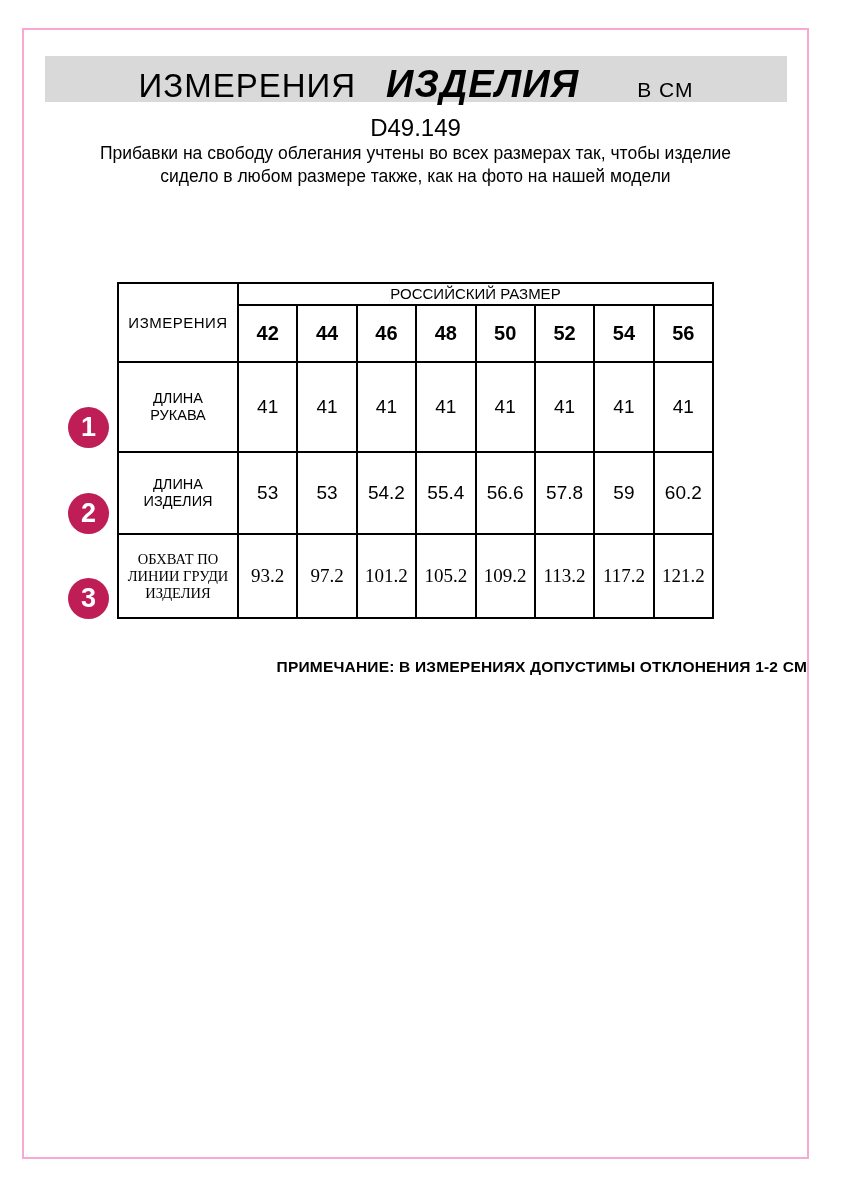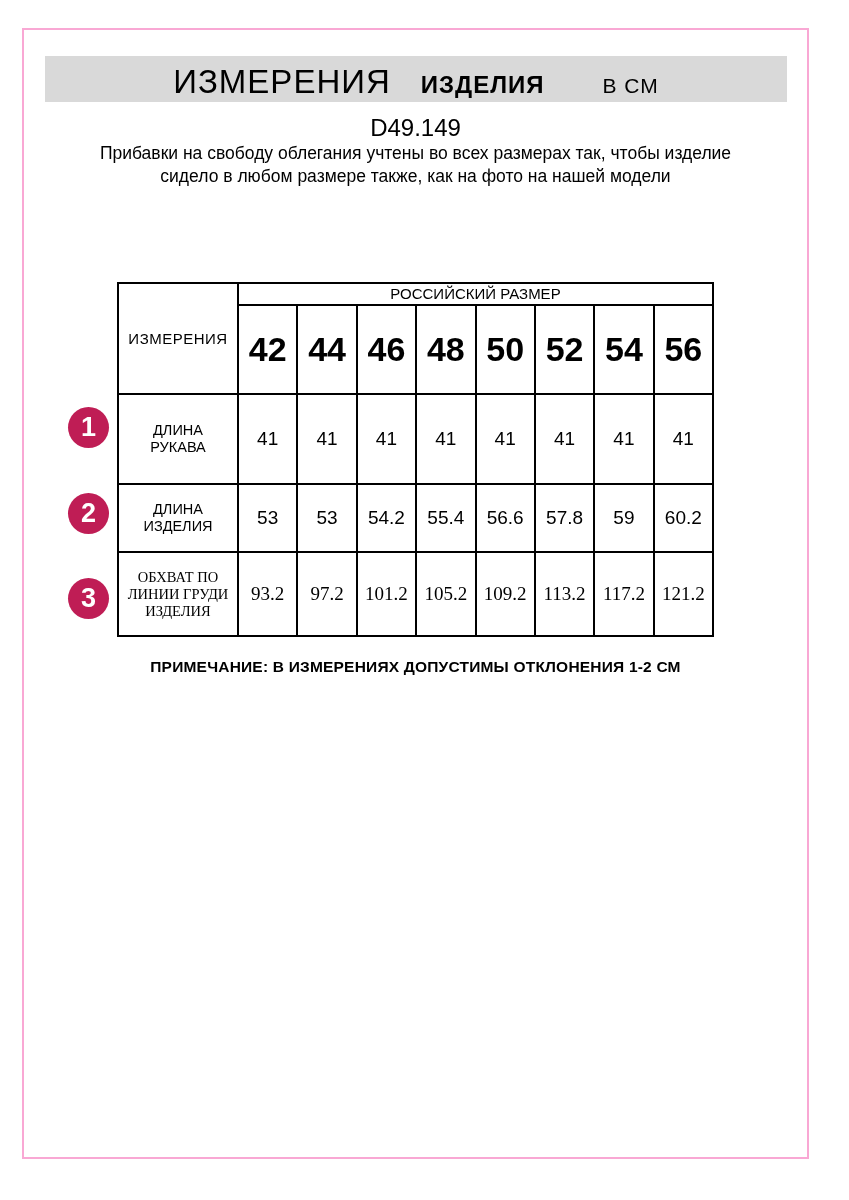--- a/index.html
+++ b/index.html
@@ -26,24 +26,25 @@
     align-items: baseline;
     justify-content: center;
     padding-top: 7px;
   }
   .banner .t-main {
     font-size: 33px;
     font-weight: 400;
     letter-spacing: 1px;
   }
   .banner .t-bold {
-    font-size: 24px;
+    font-size: 38px;
     font-weight: 700;
     letter-spacing: 1px;
     margin-left: 30px;
+    font-style: italic;
   }
   .banner .t-unit {
     font-size: 21px;
     font-weight: 400;
     letter-spacing: 1px;
     margin-left: 58px;
   }
   .model {
     position: absolute;
     left: 0; top: 84px;
@@ -73,29 +74,29 @@
     border: 2px solid #000;
     text-align: center;
     vertical-align: middle;
     overflow: hidden;
   }
   td.corner {
     font-size: 16px;
     letter-spacing: 0.5px;
   }
   tr.r-group td { height: 20px; font-size: 15px; padding: 1px 0 2px 0; }
-  tr.r-sizes td { height: 89px; font-size: 34px; font-weight: 700; }
+  tr.r-sizes td { height: 57px; font-size: 20px; font-weight: 700; }
   tr.r-data td { font-size: 19px; }
   tr.r-data td.label {
     font-size: 14.5px;
     padding: 2px 6px;
     line-height: 17px;
   }
   tr.row-1 td { height: 90px; }
-  tr.row-2 td { height: 68px; }
+  tr.row-2 td { height: 82px; }
   tr.row-3 td { height: 84px; font-family: Liberation Serif, serif; }
   .marker {
     position: absolute;
     width: 41px; height: 41px;
     border-radius: 50%;
     background: #bf1d55;
     color: #ffffff;
     display: flex;
     align-items: center;
     justify-content: center;
@@ -103,21 +104,21 @@
     font-weight: 700;
     left: 44px;
   }
   .marker.m1 { top: 377px; }
   .marker.m2 { top: 463px; }
   .marker.m3 { top: 548px; }
   .note {
     position: absolute;
     left: 0; top: 628px;
     width: 100%;
-    text-align: center;
+    text-align: right;
     font-size: 15.5px;
     font-weight: 700;
     letter-spacing: 0.2px;
   }
 </style>
 </head>
 <body>
 
 <div class="frame">
 

